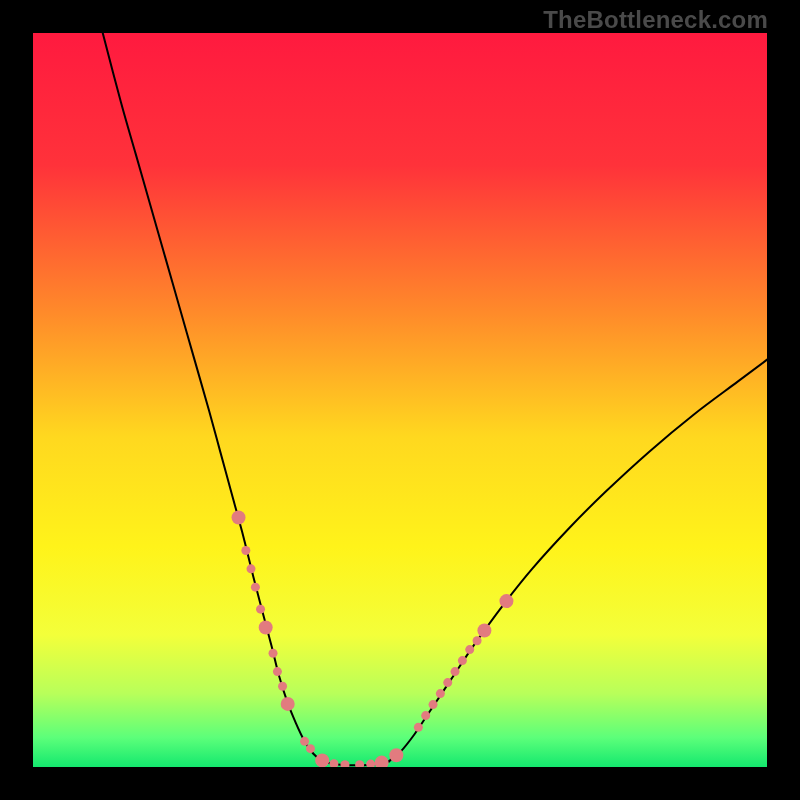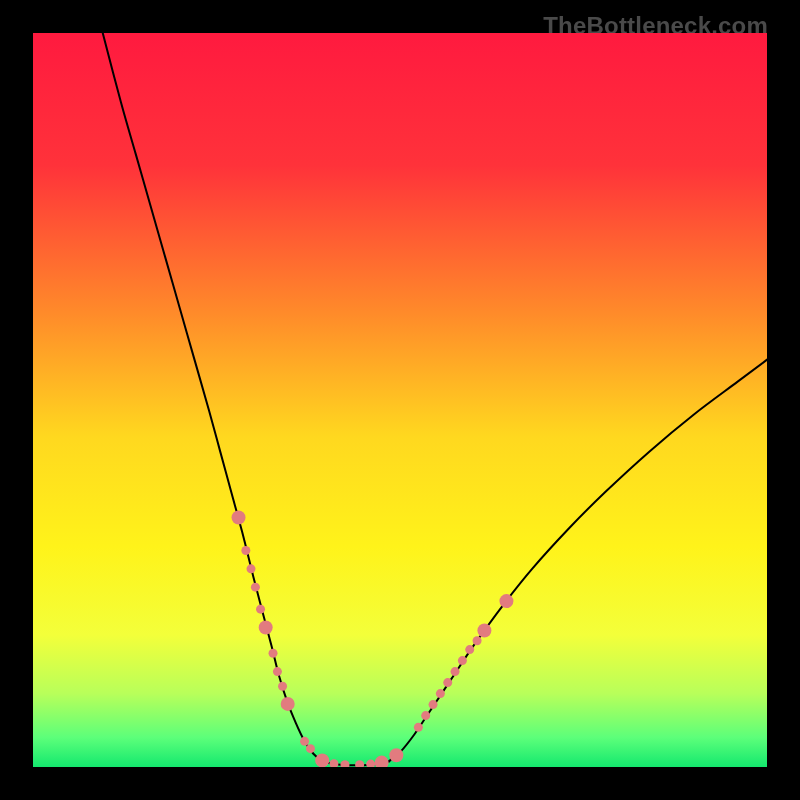--- a/index.html
+++ b/index.html
@@ -22,21 +22,21 @@
   .plot {
     position: absolute;
     top: 33px;
     left: 33px;
     width: 734px;
     height: 734px;
     overflow: hidden;
   }
   .watermark {
     position: absolute;
-    top: 12px;
+    top: 6px;
     right: 32px;
     color: #4a4a4a;
     font-size: 24px;
     font-weight: 600;
     letter-spacing: 0.2px;
   }
   svg {
     display: block;
   }
 </style>

